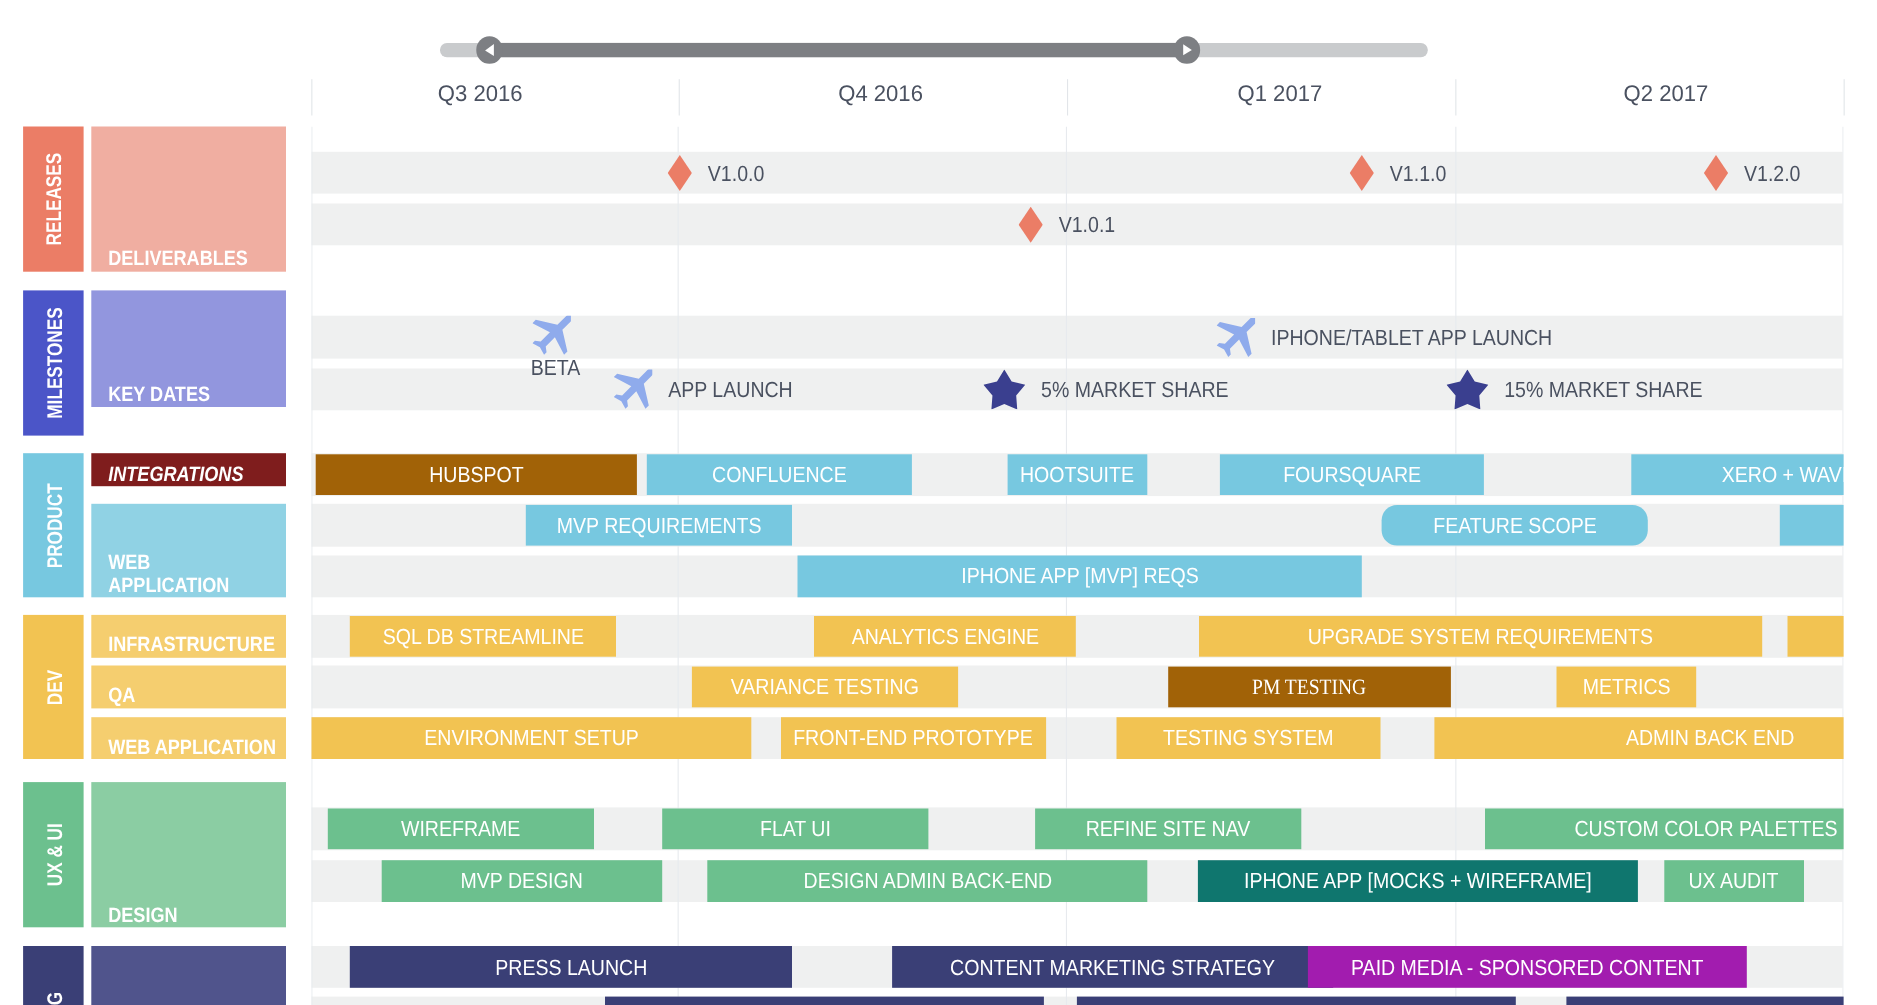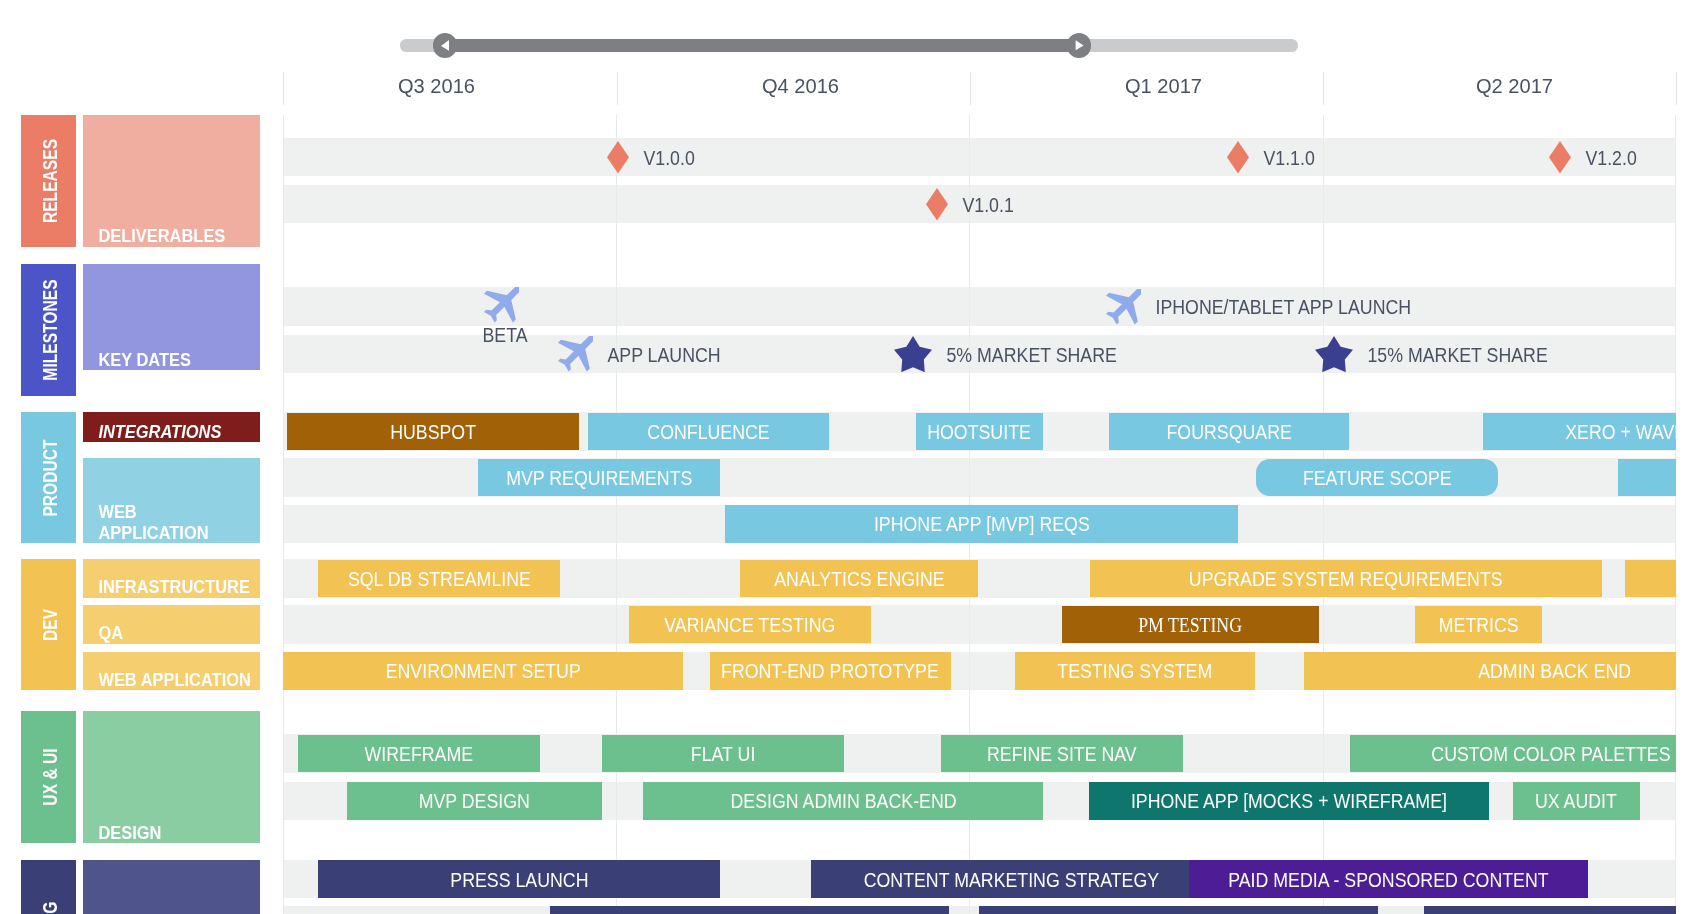--- a/index.html
+++ b/index.html
@@ -310,21 +310,21 @@
       <div class="bar" style="left: 35.5091px; width: 401.679px; top: 745.3px; background: rgb(58, 63, 118);">
         <div class="blabel">
           <span>PRESS LAUNCH</span>
         </div>
       </div>
       <div class="bar" style="left: 496.315px; width: 401.079px; top: 745.3px; background: rgb(58, 63, 118); margin-left: 32px;">
         <div class="blabel">
           <span>CONTENT MARKETING STRATEGY</span>
         </div>
       </div>
-      <div class="bar" style="left: 906.501px; width: 399.314px; top: 745.3px; background: #4c1d95;">
+      <div class="bar" style="left: 906.501px; width: 399.314px; top: 745.3px; background: #a21caf;">
         <div class="blabel">
           <span>PAID MEDIA - SPONSORED CONTENT</span>
         </div>
       </div>
       <div class="band" style="top: 790.9px;"></div>
       <div class="bar" style="left: 267.607px; width: 398.502px; top: 791.3px; background: rgb(58, 63, 118);">
         <div class="blabel">
           <span></span>
         </div>
       </div>

